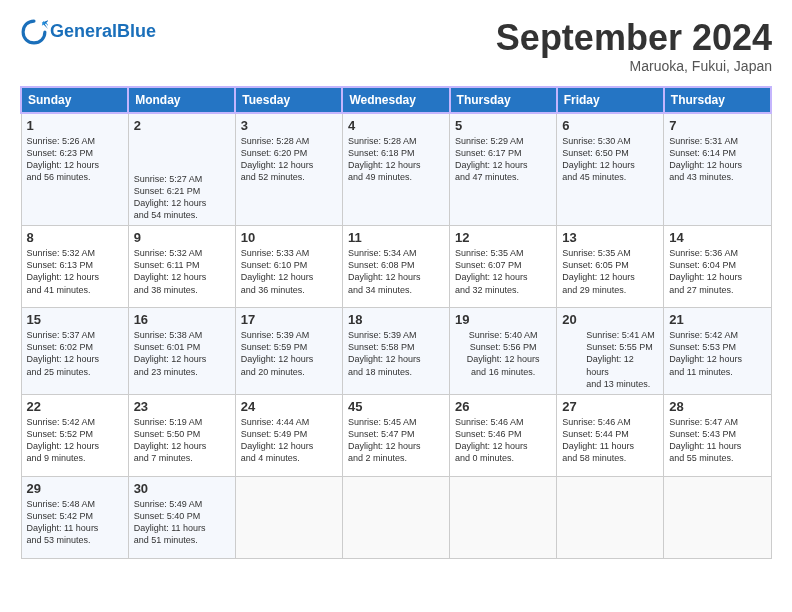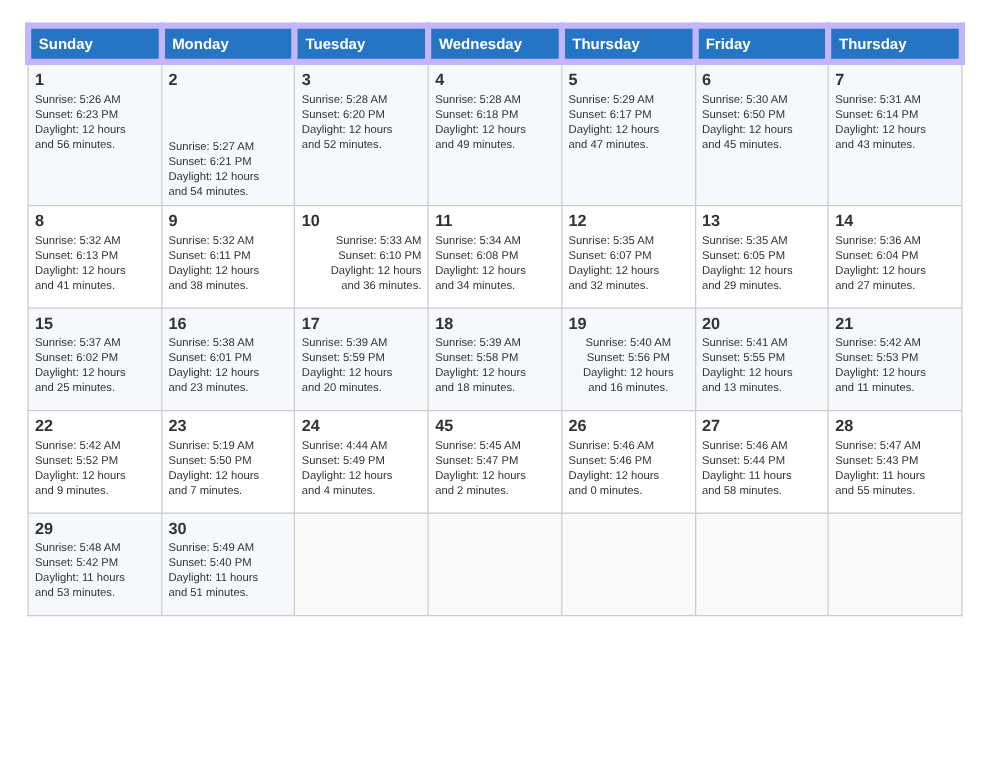--- a/index.html
+++ b/index.html
@@ -52,21 +52,21 @@
       border-collapse: collapse;
       table-layout: fixed;
     }
     .calendar th {
       background: #2575c4;
       color: #fff;
       font-size: 12px;
       font-weight: bold;
       text-align: left;
       padding: 5px 6px;
-      border: 5px solid #c4b5fd;
+      border: 2px solid #c4b5fd;
     }
     .calendar td {
       vertical-align: top;
       border: 1px solid #ccc;
       padding: 4px 5px;
       font-size: 9.5px;
       color: #333;
       background: #fff;
       height: 82px;
     }
@@ -100,20 +100,38 @@
       display: flex;
       align-items: center;
     }
     .blue-word { color: #1a6fba; font-weight: bold; }
     .bold-word { font-weight: bold; color: #333; }
   </style>
 </head>
 <body>
 
 <div class="page">
+  <div class="header-row">
+    <div class="logo-wrapper">
+      <div class="logo-line">
+        <svg class="logo-icon" viewBox="0 0 36 36">
+          <path d="M18 4 C10 4 4 10 4 18 C4 26 10 32 18 32 C26 32 32 26 32 18" fill="none" stroke="#1a6fba" stroke-width="4" stroke-linecap="round"></path>
+          <polygon points="28,6 36,14 32,8 38,2" fill="#1a6fba"></polygon>
+          <polygon points="30,4 38,12 34,6 28,10" fill="#2090e0"></polygon>
+        </svg>
+        <span class="logo-text">
+          <span class="bold-word">General</span><span class="blue-word">Blue</span>
+        </span>
+      </div>
+    </div>
+    <div class="title-block">
+      <div class="month-title">September 2024</div>
+      <div class="subtitle">Maruoka, Fukui, Japan</div>
+    </div>
+  </div>
 
   <table class="calendar">
     <thead>
       <tr>
       <th>Sunday</th>
           <th>Monday</th>
           <th>Tuesday</th>
           <th>Wednesday</th>
           <th>Thursday</th>
           <th>Friday</th>
@@ -182,21 +200,21 @@
           </td>
           <td>
             <span class="day-num">9</span>
             <div class="cell-text" style="white-space: pre-line;">Sunrise: 5:32 AM
 Sunset: 6:11 PM
 Daylight: 12 hours
 and 38 minutes.</div>
           </td>
           <td>
             <span class="day-num">10</span>
-            <div class="cell-text" style="white-space: pre-line; text-align: right;">Sunrise: 5:33 AM
+            <div class="cell-text" style="white-space: pre-line;">Sunrise: 5:33 AM
 Sunset: 6:10 PM
 Daylight: 12 hours
 and 36 minutes.</div>
           </td>
           <td>
             <span class="day-num">11</span>
             <div class="cell-text" style="white-space: pre-line;">Sunrise: 5:34 AM
 Sunset: 6:08 PM
 Daylight: 12 hours
 and 34 minutes.</div>
@@ -254,21 +272,21 @@
           </td>
           <td>
             <span class="day-num">19</span>
             <div class="cell-text" style="white-space: pre-line; text-align: center;">Sunrise: 5:40 AM
 Sunset: 5:56 PM
 Daylight: 12 hours
 and 16 minutes.</div>
           </td>
           <td>
             <span class="day-num">20</span>
-            <div class="cell-text" style="white-space: pre-line;">Sunrise: 5:41 AM
+            <div class="cell-text" style="white-space: pre-line; margin-left: 24px;">Sunrise: 5:41 AM
 Sunset: 5:55 PM
 Daylight: 12 hours
 and 13 minutes.</div>
           </td>
           <td>
             <span class="day-num">21</span>
             <div class="cell-text" style="white-space: pre-line;">Sunrise: 5:42 AM
 Sunset: 5:53 PM
 Daylight: 12 hours
 and 11 minutes.</div>

